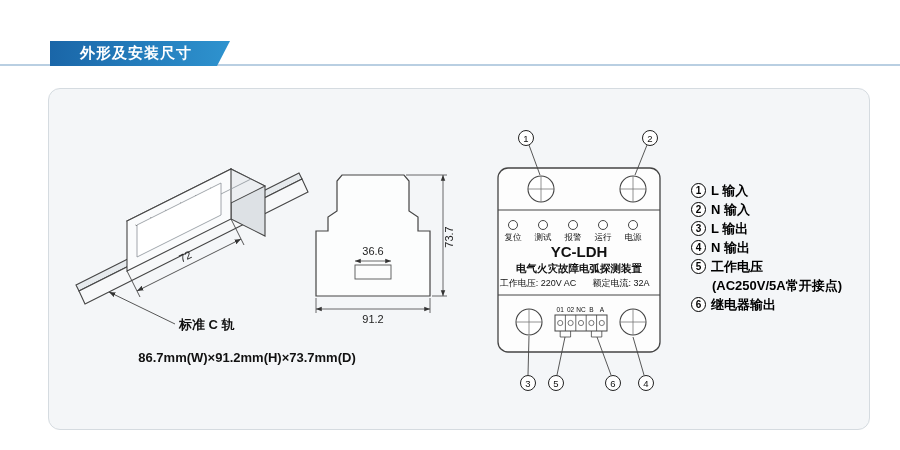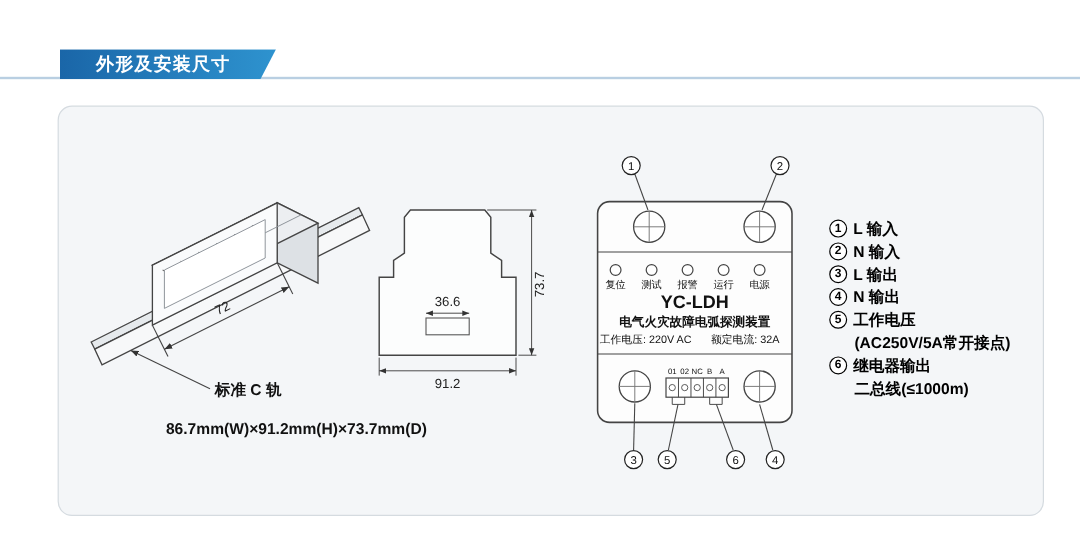--- a/index.html
+++ b/index.html
@@ -234,19 +234,16 @@
         <span class="cnum">5</span>
         <span class="ltext">工作电压</span>
       </div>
       <div class="legend-row indent">
         <span class="ltext">(AC250V/5A常开接点)</span>
       </div>
       <div class="legend-row">
         <span class="cnum">6</span>
         <span class="ltext">继电器输出</span>
       </div>
-      <div class="legend-row indent">
-        <span class="ltext">二总线(≤1000m)</span>
-      </div>
     </div>
 
   </div>
 </div>
 
 </body></html>

